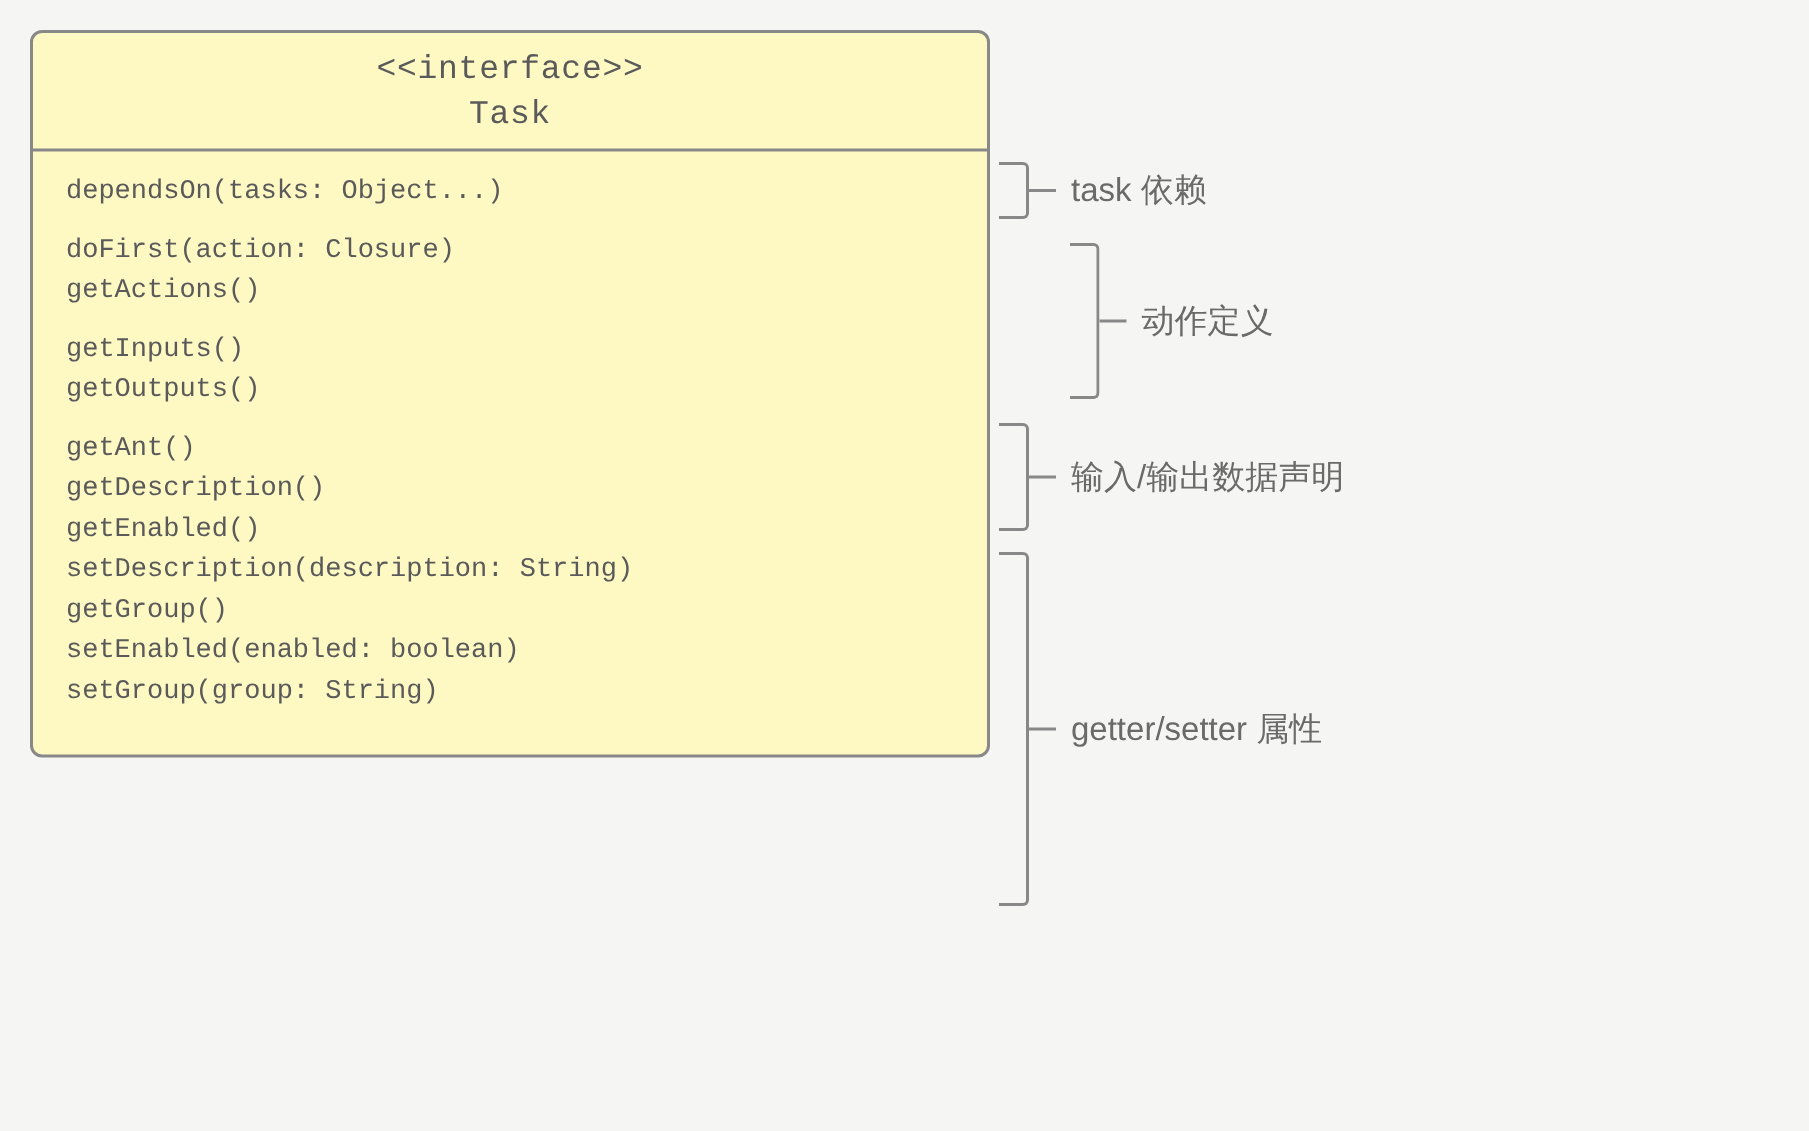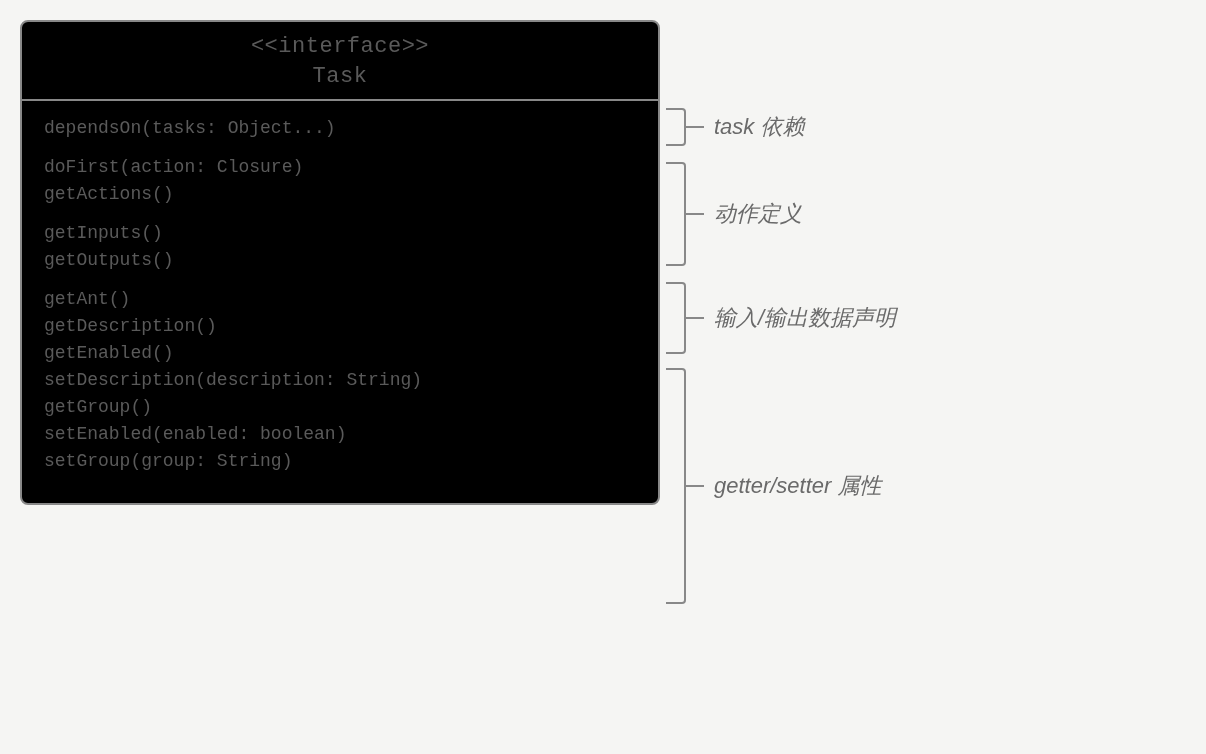--- a/index.html
+++ b/index.html
@@ -10,21 +10,21 @@
       color: #5a5a5a;
     }
     .stage {
       display: flex;
       align-items: flex-start;
     }
     .uml-box {
       border: 2px solid #888;
       border-radius: 8px;
       width: 640px;
-      background: #000000;
+      background: #fef9c3;
     }
     .uml-header {
       border-bottom: 2px solid #888;
       text-align: center;
       padding: 10px 0 8px 0;
       font-size: 22px;
       line-height: 1.35;
       letter-spacing: 0.5px;
     }
     .uml-body {
@@ -55,21 +55,20 @@
       margin-left: 6px;
     }
     .dash {
       width: 18px;
       height: 2px;
       background: #888;
     }
     .annotation-label {
       padding-left: 10px;
       white-space: nowrap;
-      font-style: italic;
     }
   </style>
 </head>
 <body>
 
 <div class="stage">
   <div class="uml-box">
     <div class="uml-header">
       <div>&lt;&lt;interface&gt;&gt;</div>
       <div>Task</div>
@@ -97,21 +96,21 @@
       </div>
     </div>
   </div>
 
   <div class="annotations">
     <div class="annotation-row" style="margin-top:0;">
       <span class="bracket" style="height:38px;"></span>
       <span class="dash"></span>
       <span class="annotation-label">task 依赖</span>
     </div>
-    <div class="annotation-row" style="margin-top:16px;">
+    <div class="annotation-row" style="margin-top:16px;justify-content:center;">
       <span class="bracket" style="height:104px;"></span>
       <span class="dash"></span>
       <span class="annotation-label">动作定义</span>
     </div>
     <div class="annotation-row" style="margin-top:16px;align-items:center;">
       <span class="bracket" style="height:72px;"></span>
       <span class="dash"></span>
       <span class="annotation-label">输入/输出数据声明</span>
     </div>
     <div class="annotation-row" style="margin-top:14px;align-items:center;">

